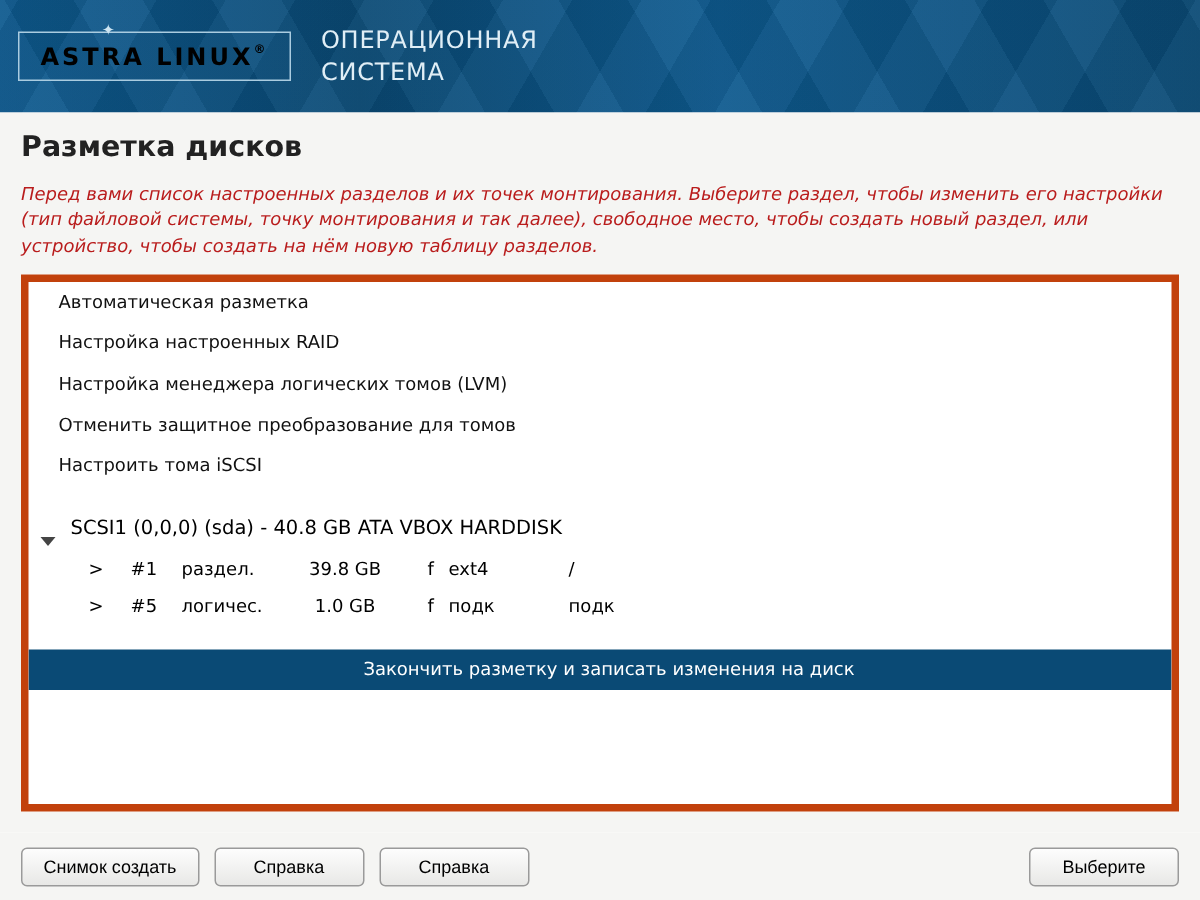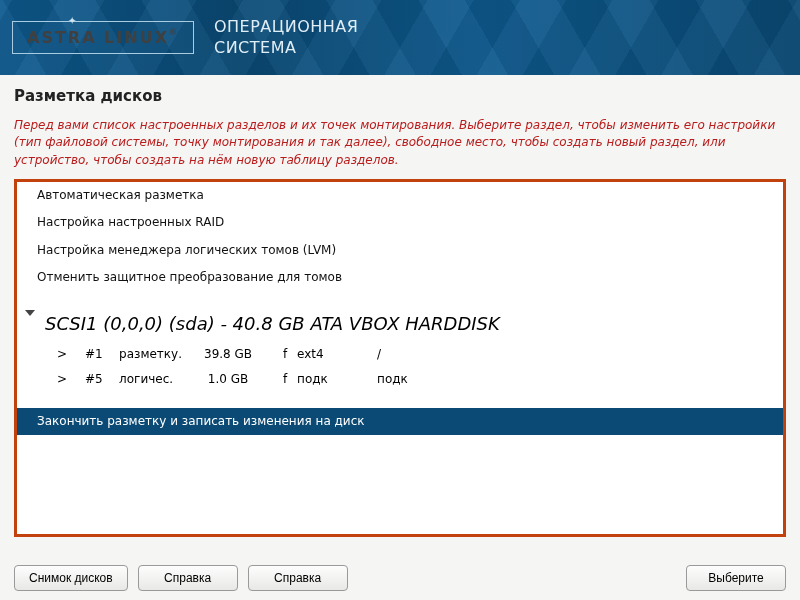--- a/index.html
+++ b/index.html
@@ -5,37 +5,37 @@
   * { box-sizing: border-box; margin: 0; padding: 0; }
   html, body { width: 800px; height: 600px; font-family: "DejaVu Sans", Arial, sans-serif; font-size: 12px; overflow: hidden; }
   .header-bg { position: relative; height: 75px; overflow: hidden; }
   .header-content { position: absolute; top: 0; left: 0; right: 0; height: 75px; display: flex; align-items: center; padding: 0 12px; z-index: 2; }
   .tri-bg { position: absolute; inset: 0; background:
     repeating-linear-gradient(60deg, rgba(255,255,255,0.03) 0 40px, rgba(0,0,0,0.05) 40px 80px),
     repeating-linear-gradient(-60deg, rgba(255,255,255,0.03) 0 40px, rgba(0,0,0,0.05) 40px 80px),
     linear-gradient(90deg, #0e5a8f, #0a4a75 30%, #0e5a8f 60%, #0a4a75);
   }
   .logo-box { border: 1px solid #aacce0; padding: 6px 14px; margin-right: 20px; display: flex; align-items: center; position: relative; }
-  .logo-text { color: #404040; font-weight: bold; letter-spacing: 2px; font-size: 16px; }
+  .logo-text { color: #000000; font-weight: bold; letter-spacing: 2px; font-size: 16px; }
   .logo-reg { font-size: 8px; vertical-align: top; }
   .star { position: absolute; top: -7px; left: 55px; color: #cde5f2; font-size: 10px; }
   .subtitle { color: #e0eef6; line-height: 1.3; font-size: 16px; letter-spacing: 0.5px; }
   .body-area { background: #f5f5f3; height: 480px; padding: 12px 14px 0 14px; }
-  .page-title { font-size: 15px; font-weight: bold; color: #222; margin-bottom: 12px; }
+  .page-title { font-size: 19px; font-weight: bold; color: #222; margin-bottom: 12px; }
   .intro { font-style: italic; color: #b91c1c; line-height: 1.45; margin-bottom: 10px; font-size: 12px; }
-  .panel { border: 3px solid #c2410c; background: #fff; height: 358px; overflow: hidden; }
+  .panel { border: 5px solid #c2410c; background: #fff; height: 358px; overflow: hidden; }
   .item { padding: 4px 8px 4px 20px; color: #111; font-size: 12px; line-height: 1.6; cursor: default; }
   .spacer { height: 16px; }
-  .disk-row { padding: 3px 8px 3px 8px; display: flex; align-items: flex-start; gap: 6px; font-size: 18px; line-height: 1.6; font-style: italic; }
+  .disk-row { padding: 3px 8px 3px 8px; display: flex; align-items: flex-end; gap: 6px; font-size: 13px; line-height: 1.6; }
   .tri { display:inline-block; width:0; height:0; border-left:5px solid transparent; border-right:5px solid transparent; border-top:6px solid #444; margin-right:4px; }
   .part-row { padding: 3px 8px 3px 40px; font-family: inherit; font-size: 12px; line-height: 1.6; white-space: pre; }
   .gt { margin-right: 18px; }
   .col { display:inline-block; }
   .c-num{width:34px;} .c-type{width:80px;} .c-size{width:58px;text-align:center;} .c-gap{width:26px;} .c-f{width:14px;} .c-fs{width:80px;} .c-mnt{width:60px;}
-  .selected { background: #0a4a75; color: #fff; }
+  .selected { background: #0a4a75; color: #fff; text-align: center; }
   .footer { height: 45px; background: #f5f5f3; display: flex; align-items: center; padding: 0 14px; gap: 10px; border-top: 0; }
   .btn { background: linear-gradient(#fdfdfd,#e8e8e6); border:1px solid #9a9a9a; border-radius:4px; padding:5px 14px; font-size:12px; cursor:pointer; min-width:100px; text-align:center; }
   .spacer-flex { flex:1; }
 </style>
 </head>
 <body>
 
 <div class="header-bg">
   <div class="tri-bg"></div>
   <div class="header-content">
@@ -52,36 +52,37 @@
 
 <div class="body-area">
   <div class="page-title">Разметка дисков</div>
   <div class="intro">Перед вами список настроенных разделов и их точек монтирования. Выберите раздел, чтобы изменить его настройки (тип файловой системы, точку монтирования и так далее), свободное место, чтобы создать новый раздел, или устройство, чтобы создать на нём новую таблицу разделов.</div>
 
   <div class="panel">
     <div class="item">Автоматическая разметка</div>
     <div class="item">Настройка настроенных RAID</div>
     <div class="item">Настройка менеджера логических томов (LVM)</div>
     <div class="item">Отменить защитное преобразование для томов</div>
+    <div class="item">Настроить тома iSCSI</div>
 
     <div class="spacer"></div>
 
     <div class="disk-row">
       <span class="tri"></span>
       <span>SCSI1 (0,0,0) (sda) - 40.8 GB ATA VBOX HARDDISK</span>
     </div>
 
-    <div class="part-row"><span class="gt">&gt;</span><span class="col c-num">#1</span><span class="col c-type">разметку.</span><span class="col c-size">39.8 GB</span><span class="col c-gap"></span><span class="col c-f">f</span><span class="col c-fs">ext4</span><span class="col c-mnt">/</span></div>
+    <div class="part-row"><span class="gt">&gt;</span><span class="col c-num">#1</span><span class="col c-type">раздел.</span><span class="col c-size">39.8 GB</span><span class="col c-gap"></span><span class="col c-f">f</span><span class="col c-fs">ext4</span><span class="col c-mnt">/</span></div>
     <div class="part-row"><span class="gt">&gt;</span><span class="col c-num">#5</span><span class="col c-type">логичес.</span><span class="col c-size">1.0 GB</span><span class="col c-gap"></span><span class="col c-f">f</span><span class="col c-fs">подк</span><span class="col c-mnt">подк</span></div>
 
     <div class="spacer"></div>
 
     <div class="item selected">Закончить разметку и записать изменения на диск</div>
   </div>
 </div>
 
 <div class="footer">
-  <button class="btn">Снимок дисков</button>
+  <button class="btn">Снимок создать</button>
   <button class="btn">Справка</button>
   <button class="btn">Справка</button>
   <div class="spacer-flex"></div>
   <button class="btn">Выберите</button>
 </div>
 
 </body></html>

